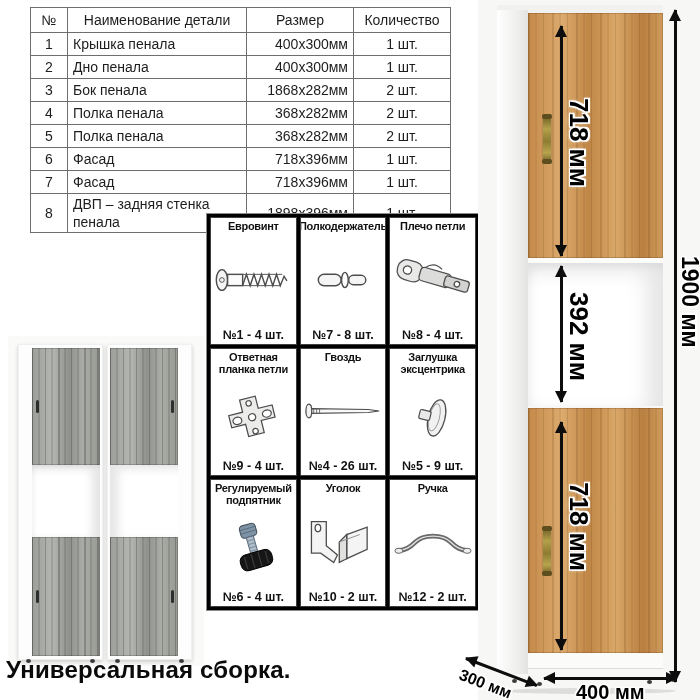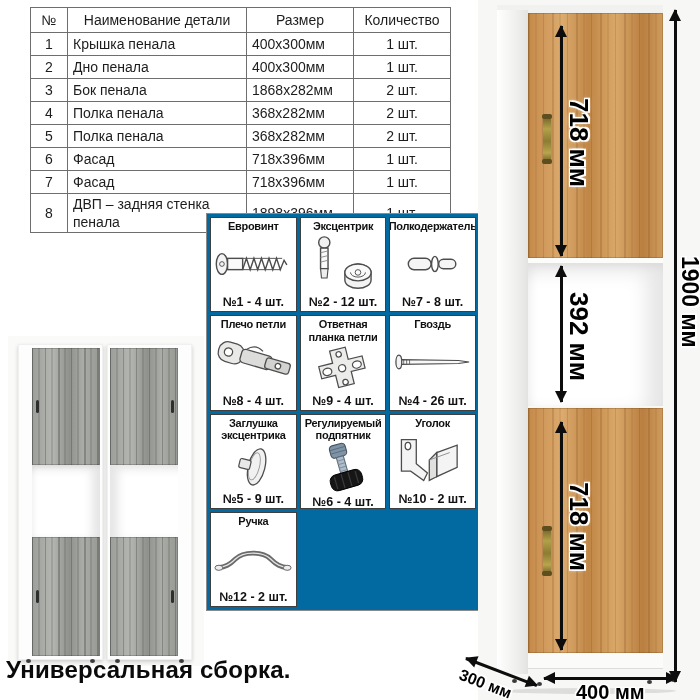--- a/index.html
+++ b/index.html
@@ -6,25 +6,25 @@
   body{width:700px;height:700px;font-family:"Liberation Sans", sans-serif;background:#fff;}
   .sheet{position:relative;width:700px;height:700px;background:#fff;overflow:hidden;}
 
   
   .parts-table{position:absolute;left:30px;top:7px;border-collapse:collapse;font-size:14px;color:#1d1d1d;}
   .parts-table th,.parts-table td{border:1px solid #6e6e6e;padding:1px 5px;line-height:1.3;font-weight:normal;}
   .parts-table th{height:22px;text-align:center;}
   .parts-table td{height:20px;}
   .col-num{width:26px;text-align:center;}
   .col-name{width:168px;text-align:left;margin-top:26px;}
-  .col-size{width:96px;text-align:left;}
+  .col-size{width:96px;text-align:right;}
   .col-qty{width:86px;text-align:center;}
 
   
-  .hw-grid{position:absolute;left:206px;top:213px;width:274px;height:398px;border:1px solid #8a8a8a;background:#0369a1;
+  .hw-grid{position:absolute;left:206px;top:213px;width:274px;height:398px;border:1px solid #8a8a8a;background:#000000;
     display:grid;grid-template-columns:repeat(3,1fr);grid-auto-rows:1fr;gap:3px;padding:3px;box-sizing:border-box;}
   .hw-cell{border:1.5px solid #3f3f3f;background:#fff;display:flex;flex-direction:column;align-items:center;
     padding:2px 1px;box-sizing:border-box;overflow:hidden;}
   .hw-title{font-size:11px;font-weight:bold;letter-spacing:-0.3px;text-align:center;color:#111;line-height:1.12;}
   .hw-icon{flex:1;display:flex;align-items:center;justify-content:center;width:100%;}
   .hw-count{font-size:12.5px;font-weight:bold;color:#111;white-space:nowrap;}
 
   
   .mini-bg{position:absolute;left:8px;top:336px;width:196px;height:330px;background:#fafaf8;}
   .mini-cab{position:absolute;top:344px;width:85px;height:316px;background:#fdfdfd;
@@ -152,36 +152,20 @@
           <ellipse cx="9" cy="17" rx="6" ry="11" fill="#f4f4f4" stroke="#4d4d4d" stroke-width="1.5"></ellipse>
           <circle cx="9" cy="17" r="2.5" fill="none" stroke="#4d4d4d"></circle>
           <rect x="15" y="11" width="16" height="12" fill="#fbfbfb" stroke="#4d4d4d" stroke-width="1.5"></rect>
           <polyline points="31,23 35,11 39,23 43,11 47,23 51,11 55,23 59,11 63,23 67,11 71,23 75,13 78,18" fill="none" stroke="#4d4d4d" stroke-width="1.5"></polyline>
           <path d="M31 11 H73 M31 23 H71" fill="none" stroke="#4d4d4d" stroke-width="1"></path>
         </svg>
       </div>
       <div class="hw-count">№1 - 4 шт.</div>
     </div>
 
-    <div class="hw-cell">
-      <div class="hw-title">Эксцентрик</div>
-      <div class="hw-icon">
-        <svg width="78" height="58" viewBox="0 0 80 62">
-          <circle cx="20" cy="8" r="6" fill="#f1f1f1" stroke="#4d4d4d" stroke-width="1.5"></circle>
-          <rect x="16" y="14" width="8" height="22" fill="#fafafa" stroke="#4d4d4d" stroke-width="1.5"></rect>
-          <path d="M16 36 h8 l-1 10 h-6 z" fill="#eee" stroke="#4d4d4d" stroke-width="1.2"></path>
-          <path d="M16 19 L24 17 M16 24 L24 22 M16 29 L24 27" stroke="#8a8a8a" stroke-width="1"></path>
-          <path d="M42 40 a14 9 0 0 1 28 0 v8 a14 9 0 0 1 -28 0 z" fill="#f3f3f3" stroke="#4d4d4d" stroke-width="1.5"></path>
-          <ellipse cx="56" cy="40" rx="14" ry="9" fill="#fafafa" stroke="#4d4d4d" stroke-width="1.5"></ellipse>
-          <path d="M48 40 a8 5 0 1 0 16 0" fill="none" stroke="#4d4d4d" stroke-width="1"></path>
-          <circle cx="56" cy="40" r="3" fill="none" stroke="#4d4d4d" stroke-width="1"></circle>
-        </svg>
-      </div>
-      <div class="hw-count">№2 - 12 шт.</div>
-    </div>
 
 
     <div class="hw-cell">
       <div class="hw-title">Полкодержатель</div>
       <div class="hw-icon">
         <svg width="76" height="38" viewBox="0 0 80 40">
           <rect x="14" y="14" width="24" height="12" rx="6" fill="#f5f5f5" stroke="#4d4d4d" stroke-width="1.5"></rect>
           <ellipse cx="42" cy="20" rx="3.5" ry="8" fill="#ffffff" stroke="#4d4d4d" stroke-width="1.5"></ellipse>
           <rect x="46" y="15" width="18" height="10" rx="5" fill="#f5f5f5" stroke="#4d4d4d" stroke-width="1.5"></rect>
         </svg>

